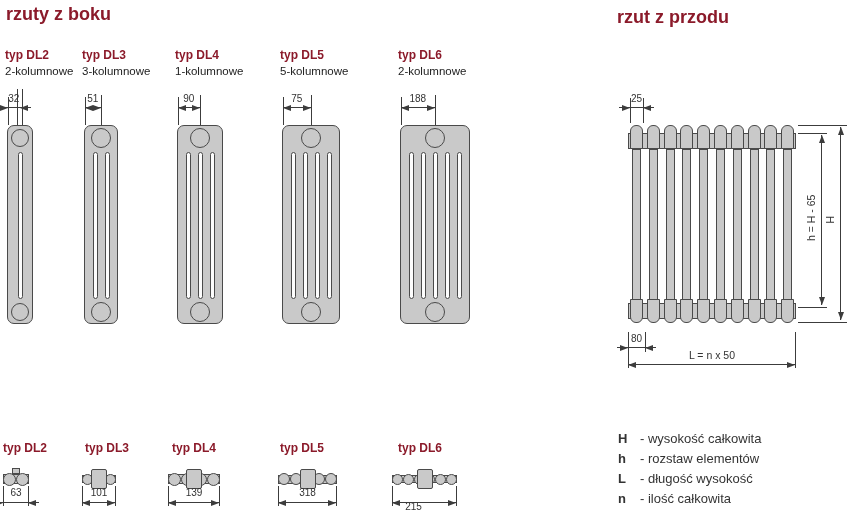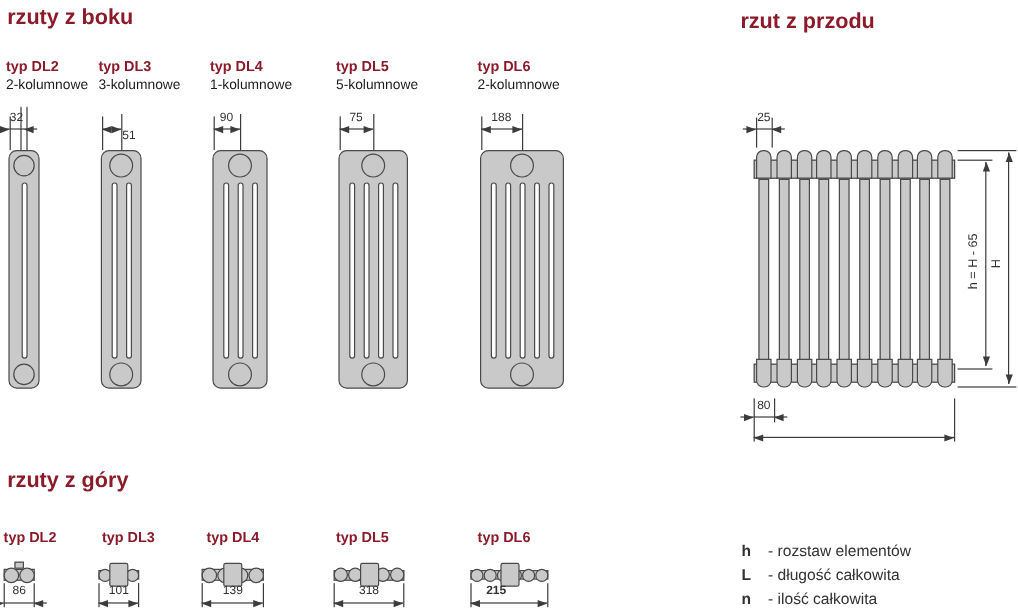--- a/index.html
+++ b/index.html
@@ -21,21 +21,20 @@
   .legendrow{position:absolute;font-size:13px;color:#333;white-space:nowrap;line-height:1.2;}
   .legsym{display:inline-block;width:22px;font-weight:bold;}
   .rot{transform:rotate(-90deg);}
 </style>
 </head>
 <body>
 
 <div id="canvas">
   <h1 class="heading" style="left:6px;top:5px">rzuty z boku</h1>
   <h1 class="heading" style="left:617px;top:8px">rzut z przodu</h1>
-  <h1 class="heading" style="left:6px;top:391px">rzuty z góry</h1>
 <div class="abs typlabel" style="left: 5px; top: 49px;">typ DL2</div>
     <div class="abs sublabel" style="left: 5px; top: 65px;">2-kolumnowe</div>
     <div class="abs" style="left: 17px; top: 89px; width: 1px; height: 36px; background: rgb(60, 60, 60);"></div>
     <div class="abs" style="left: 22px; top: 89px; width: 1px; height: 36px; background: rgb(60, 60, 60);"></div>
     <div class="abs" style="left: 7.5px; top: 97px; width: 1px; height: 28px; background: rgb(60, 60, 60);"></div>
     <div class="abs" style="left: 7.5px; top: 107px; width: 12.5px; height: 1px; background: rgb(60, 60, 60);"></div>
     <div class="abs tri" style="left: -0.5px; top: 104.5px; border-top: 3px solid transparent; border-bottom: 3px solid transparent; border-left: 8px solid rgb(60, 60, 60);"></div>
     <div class="abs" style="left: -3.5px; top: 107px; width: 11px; height: 1px; background: rgb(60, 60, 60);"></div>
     <div class="abs tri" style="left: 20px; top: 104.5px; border-top: 3px solid transparent; border-bottom: 3px solid transparent; border-right: 8px solid rgb(60, 60, 60);"></div>
     <div class="abs" style="left: 20px; top: 107px; width: 11px; height: 1px; background: rgb(60, 60, 60);"></div>
@@ -44,21 +43,21 @@
     <div class="abs" style="left: 11px; top: 129px; width: 18px; height: 18px; background: rgb(201, 201, 201); border: 1px solid rgb(74, 74, 74); border-radius: 50%;"></div>
     <div class="abs" style="left: 11px; top: 303px; width: 18px; height: 18px; background: rgb(201, 201, 201); border: 1px solid rgb(74, 74, 74); border-radius: 50%;"></div>
     <div class="abs" style="left: 17.5px; top: 152px; width: 5px; height: 147px; background: rgb(253, 253, 253); border: 1px solid rgb(74, 74, 74); border-radius: 3px;"></div>
     <div class="abs typlabel" style="left: 82px; top: 49px;">typ DL3</div>
     <div class="abs sublabel" style="left: 82px; top: 65px;">3-kolumnowe</div>
     <div class="abs" style="left: 101px; top: 95px; width: 1px; height: 30px; background: rgb(60, 60, 60);"></div>
     <div class="abs" style="left: 84.5px; top: 97px; width: 1px; height: 28px; background: rgb(60, 60, 60);"></div>
     <div class="abs" style="left: 84.5px; top: 107px; width: 16.5px; height: 1px; background: rgb(60, 60, 60);"></div>
     <div class="abs tri" style="left: 84.5px; top: 104.5px; border-top: 3px solid transparent; border-bottom: 3px solid transparent; border-right: 8px solid rgb(60, 60, 60);"></div>
     <div class="abs tri" style="left: 93px; top: 104.5px; border-top: 3px solid transparent; border-bottom: 3px solid transparent; border-left: 8px solid rgb(60, 60, 60);"></div>
-    <div class="abs dim" style="left: 72.5px; top: 108px; width: 40.5px; text-align: right;">51</div>
+    <div class="abs dim" style="left: 72.5px; top: 93px; width: 40.5px;">51</div>
     <div class="abs" style="left: 84px; top: 125px; width: 34px; height: 199px; background: rgb(201, 201, 201); border: 1px solid rgb(74, 74, 74); border-radius: 7px;"></div>
     <div class="abs" style="left: 91px; top: 128px; width: 20px; height: 20px; background: rgb(201, 201, 201); border: 1px solid rgb(74, 74, 74); border-radius: 50%;"></div>
     <div class="abs" style="left: 91px; top: 302px; width: 20px; height: 20px; background: rgb(201, 201, 201); border: 1px solid rgb(74, 74, 74); border-radius: 50%;"></div>
     <div class="abs" style="left: 92.5px; top: 152px; width: 5px; height: 147px; background: rgb(253, 253, 253); border: 1px solid rgb(74, 74, 74); border-radius: 3px;"></div>
     <div class="abs" style="left: 104.5px; top: 152px; width: 5px; height: 147px; background: rgb(253, 253, 253); border: 1px solid rgb(74, 74, 74); border-radius: 3px;"></div>
     <div class="abs typlabel" style="left: 175px; top: 49px;">typ DL4</div>
     <div class="abs sublabel" style="left: 175px; top: 65px;">1-kolumnowe</div>
     <div class="abs" style="left: 200px; top: 95px; width: 1px; height: 30px; background: rgb(60, 60, 60);"></div>
     <div class="abs" style="left: 177.5px; top: 97px; width: 1px; height: 28px; background: rgb(60, 60, 60);"></div>
     <div class="abs" style="left: 177.5px; top: 107px; width: 22.5px; height: 1px; background: rgb(60, 60, 60);"></div>
@@ -159,28 +158,29 @@
     <div class="abs" style="left: 795px; top: 332px; width: 1px; height: 36px; background: rgb(60, 60, 60);"></div>
     <div class="abs" style="left: 628px; top: 347px; width: 17px; height: 1px; background: rgb(60, 60, 60);"></div>
     <div class="abs tri" style="left: 620px; top: 344.5px; border-top: 3px solid transparent; border-bottom: 3px solid transparent; border-left: 8px solid rgb(60, 60, 60);"></div>
     <div class="abs" style="left: 617px; top: 347px; width: 11px; height: 1px; background: rgb(60, 60, 60);"></div>
     <div class="abs tri" style="left: 645px; top: 344.5px; border-top: 3px solid transparent; border-bottom: 3px solid transparent; border-right: 8px solid rgb(60, 60, 60);"></div>
     <div class="abs" style="left: 645px; top: 347px; width: 11px; height: 1px; background: rgb(60, 60, 60);"></div>
     <div class="abs dim" style="left: 628px; top: 333px; width: 17px;">80</div>
     <div class="abs" style="left: 628px; top: 364px; width: 167px; height: 1px; background: rgb(60, 60, 60);"></div>
     <div class="abs tri" style="left: 628px; top: 361.5px; border-top: 3px solid transparent; border-bottom: 3px solid transparent; border-right: 8px solid rgb(60, 60, 60);"></div>
     <div class="abs tri" style="left: 787px; top: 361.5px; border-top: 3px solid transparent; border-bottom: 3px solid transparent; border-left: 8px solid rgb(60, 60, 60);"></div>
+    <div class="abs dim" style="left: 628px; top: 350px; width: 168px; font-size: 10.5px;">L = n x 50</div>
     <div class="abs typlabel" style="left: 3px; top: 442px;">typ DL2</div>
     <div class="abs" style="left: 3px; top: 474px; width: 26px; height: 10px; background: rgb(201, 201, 201); border: 1px solid rgb(74, 74, 74); border-radius: 0px;"></div>
     <div class="abs" style="left: 3px; top: 472.5px; width: 13px; height: 13px; background: rgb(201, 201, 201); border: 1px solid rgb(74, 74, 74); border-radius: 50%;"></div>
     <div class="abs" style="left: 16px; top: 472.5px; width: 13px; height: 13px; background: rgb(201, 201, 201); border: 1px solid rgb(74, 74, 74); border-radius: 50%;"></div>
     <div class="abs" style="left: 12px; top: 467.5px; width: 8px; height: 6px; background: rgb(201, 201, 201); border: 1px solid rgb(74, 74, 74); border-radius: 0px;"></div>
     <div class="abs" style="left: 3px; top: 486px; width: 1px; height: 20px; background: rgb(60, 60, 60);"></div>
     <div class="abs" style="left: 28px; top: 486px; width: 1px; height: 20px; background: rgb(60, 60, 60);"></div>
-    <div class="abs dim" style="left: 3px; top: 487px; width: 26px;">86</div>
+    <div class="abs dim" style="left: 3px; top: 487px; width: 26px;">63</div>
     <div class="abs" style="left: 3px; top: 502px; width: 25px; height: 1px; background: rgb(60, 60, 60);"></div>
     <div class="abs tri" style="left: -5px; top: 499.5px; border-top: 3px solid transparent; border-bottom: 3px solid transparent; border-left: 8px solid rgb(60, 60, 60);"></div>
     <div class="abs" style="left: -8px; top: 502px; width: 11px; height: 1px; background: rgb(60, 60, 60);"></div>
     <div class="abs tri" style="left: 28px; top: 499.5px; border-top: 3px solid transparent; border-bottom: 3px solid transparent; border-right: 8px solid rgb(60, 60, 60);"></div>
     <div class="abs" style="left: 28px; top: 502px; width: 11px; height: 1px; background: rgb(60, 60, 60);"></div>
     <div class="abs typlabel" style="left: 85px; top: 442px;">typ DL3</div>
     <div class="abs" style="left: 82px; top: 475px; width: 34px; height: 8px; background: rgb(201, 201, 201); border: 1px solid rgb(74, 74, 74); border-radius: 0px;"></div>
     <div class="abs" style="left: 82.1667px; top: 473.5px; width: 11px; height: 11px; background: rgb(201, 201, 201); border: 1px solid rgb(74, 74, 74); border-radius: 50%;"></div>
     <div class="abs" style="left: 93.5px; top: 473.5px; width: 11px; height: 11px; background: rgb(201, 201, 201); border: 1px solid rgb(74, 74, 74); border-radius: 50%;"></div>
     <div class="abs" style="left: 104.833px; top: 473.5px; width: 11px; height: 11px; background: rgb(201, 201, 201); border: 1px solid rgb(74, 74, 74); border-radius: 50%;"></div>
@@ -222,20 +222,21 @@
     <div class="abs" style="left: 392px; top: 475px; width: 65px; height: 8px; background: rgb(201, 201, 201); border: 1px solid rgb(74, 74, 74); border-radius: 0px;"></div>
     <div class="abs" style="left: 391.917px; top: 473.5px; width: 11px; height: 11px; background: rgb(201, 201, 201); border: 1px solid rgb(74, 74, 74); border-radius: 50%;"></div>
     <div class="abs" style="left: 402.75px; top: 473.5px; width: 11px; height: 11px; background: rgb(201, 201, 201); border: 1px solid rgb(74, 74, 74); border-radius: 50%;"></div>
     <div class="abs" style="left: 413.583px; top: 473.5px; width: 11px; height: 11px; background: rgb(201, 201, 201); border: 1px solid rgb(74, 74, 74); border-radius: 50%;"></div>
     <div class="abs" style="left: 424.417px; top: 473.5px; width: 11px; height: 11px; background: rgb(201, 201, 201); border: 1px solid rgb(74, 74, 74); border-radius: 50%;"></div>
     <div class="abs" style="left: 435.25px; top: 473.5px; width: 11px; height: 11px; background: rgb(201, 201, 201); border: 1px solid rgb(74, 74, 74); border-radius: 50%;"></div>
     <div class="abs" style="left: 446.083px; top: 473.5px; width: 11px; height: 11px; background: rgb(201, 201, 201); border: 1px solid rgb(74, 74, 74); border-radius: 50%;"></div>
     <div class="abs" style="left: 416.5px; top: 469px; width: 16px; height: 20px; background: rgb(201, 201, 201); border: 1px solid rgb(74, 74, 74); border-radius: 2px;"></div>
     <div class="abs" style="left: 392px; top: 486px; width: 1px; height: 20px; background: rgb(60, 60, 60);"></div>
     <div class="abs" style="left: 456px; top: 486px; width: 1px; height: 20px; background: rgb(60, 60, 60);"></div>
-    <div class="abs dim" style="left: 392px; top: 487px; width: 43px; font-weight: bold;">215</div>
+    <div class="abs dim" style="left: 392px; top: 501px; width: 43px;">215</div>
     <div class="abs" style="left: 392px; top: 502px; width: 64px; height: 1px; background: rgb(60, 60, 60);"></div>
     <div class="abs tri" style="left: 392px; top: 499.5px; border-top: 3px solid transparent; border-bottom: 3px solid transparent; border-right: 8px solid rgb(60, 60, 60);"></div>
     <div class="abs tri" style="left: 448px; top: 499.5px; border-top: 3px solid transparent; border-bottom: 3px solid transparent; border-left: 8px solid rgb(60, 60, 60);"></div>
+    <div class="abs legendrow" style="left: 618px; top: 431px;"><span class="legsym">H</span><span>- wysokość całkowita</span></div>
     <div class="abs legendrow" style="left: 618px; top: 451px;"><span class="legsym">h</span><span>- rozstaw elementów</span></div>
-    <div class="abs legendrow" style="left: 618px; top: 471px;"><span class="legsym">L</span><span>- długość całkowita</span></div>
+    <div class="abs legendrow" style="left: 618px; top: 471px;"><span class="legsym">L</span><span>- długość wysokość</span></div>
     <div class="abs legendrow" style="left: 618px; top: 491px;"><span class="legsym">n</span><span>- ilość całkowita</span></div>
   </div>
 
 </body></html>

